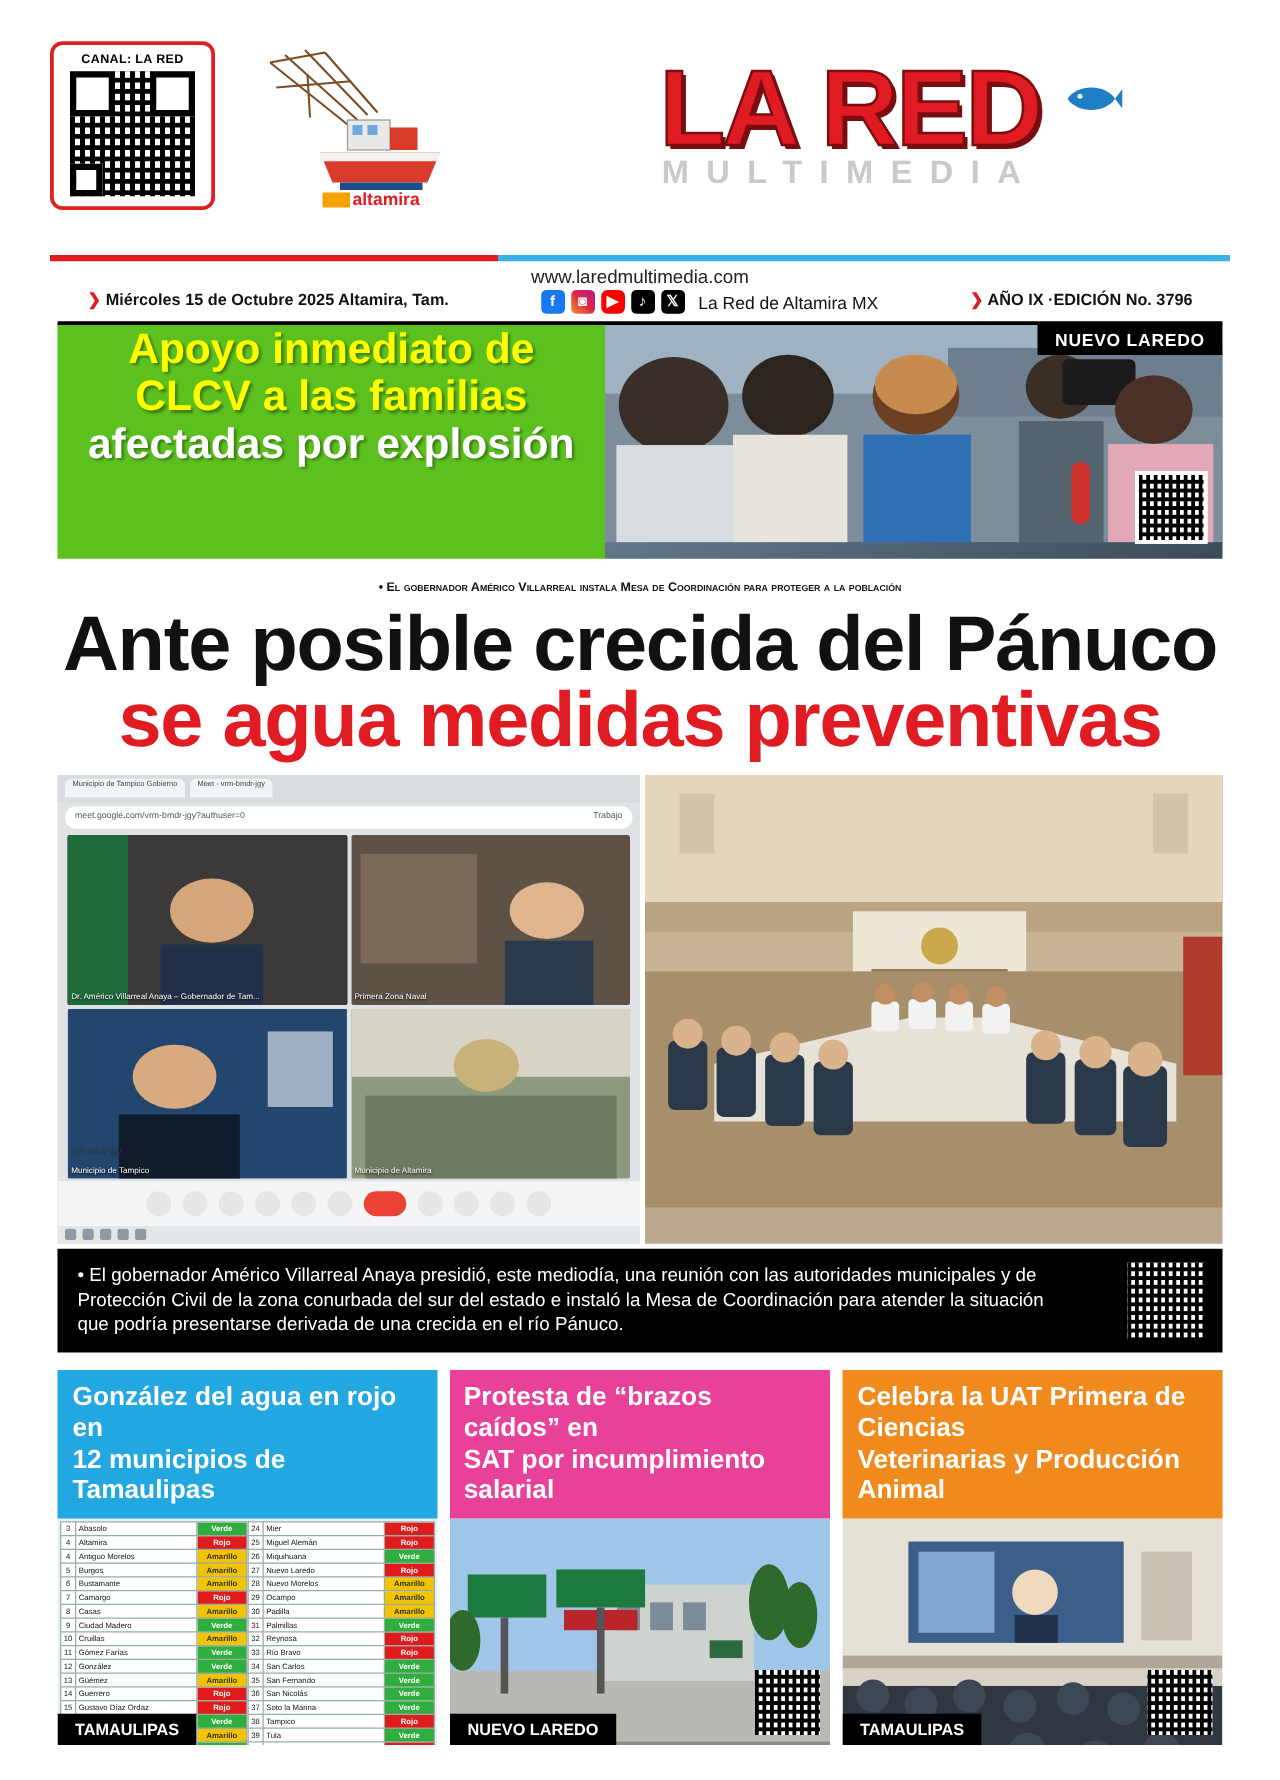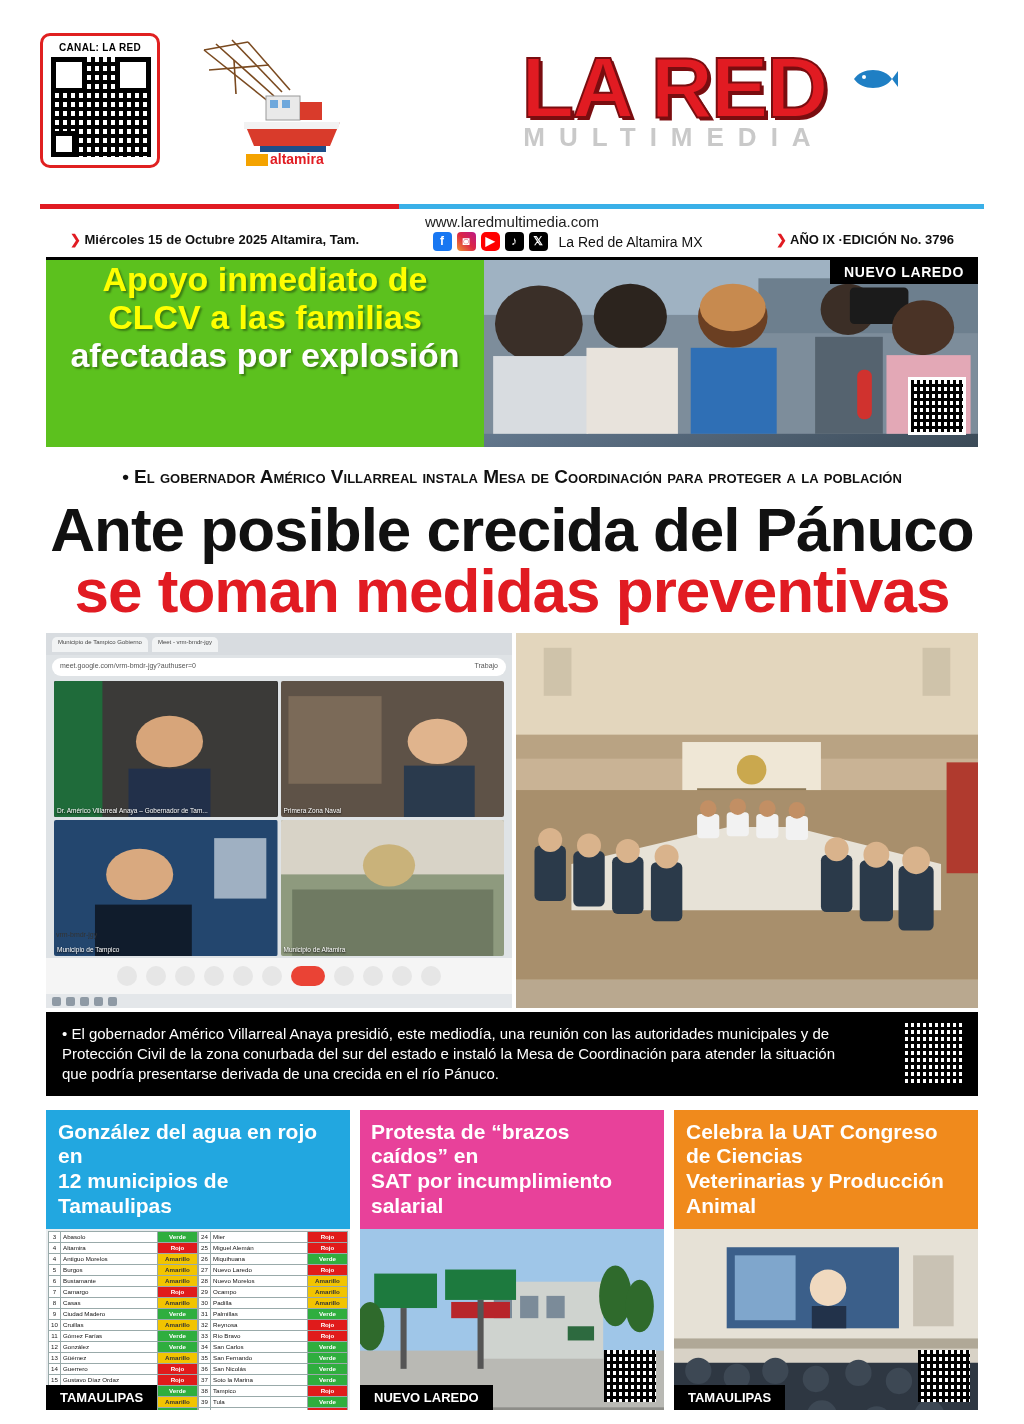--- a/index.html
+++ b/index.html
@@ -13,21 +13,21 @@
   .page { width: 1024px; height: 1424px; position: relative; background: #fff; }
 
   
   .masthead {
     height: 200px; position: relative; display: flex;
     align-items: center; padding: 0 40px;
   }
   .qr-box {
     border: 3px solid #e02020; border-radius: 10px;
     padding: 6px 8px 8px; background: #fff; text-align: center;
-    width: 120px;
+    width: 132px;
   }
   .qr-box.portal { border-color: #3ab0e8; }
   .qr-label { font-size: 10px; font-weight: bold; letter-spacing: .3px; margin-bottom: 4px; color: #000; }
   .qr {
     width: 100px; height: 100px; margin: 0 auto;
     background-color: #fff;
     background-image:
       repeating-linear-gradient(90deg, #000 0 4px, transparent 4px 8px),
       repeating-linear-gradient(0deg, #000 0 4px, transparent 4px 9px);
     background-size: 8px 8px, 8px 9px;
@@ -110,21 +110,21 @@
     background-color:#fff;
     background-image:
       repeating-linear-gradient(90deg,#000 0 3px,transparent 3px 6px),
       repeating-linear-gradient(0deg,#000 0 3px,transparent 3px 7px);
     background-size: 6px 6px, 6px 7px;
     border: 3px solid #fff; z-index: 5;
   }
 
   
   .kicker {
-    text-align: center; padding: 16px 80px 2px; font-size: 19px;
+    text-align: center; padding: 16px 80px 2px; font-size: 10px;
     font-weight: bold; color: #111; line-height: 1.5; font-variant: small-caps;
   }
 
   
   .headline {
     text-align: center; padding: 4px 40px 0;
   }
   .headline .l1 {
     font-size: 62px; font-weight: bold; color: #111; line-height: 1.02;
     letter-spacing: -1px;
@@ -299,21 +299,21 @@
       <div class="mini-qr"></div>
     </div>
   </div>
 
   <div class="kicker">
     <div>• El gobernador Américo Villarreal instala Mesa de Coordinación para proteger a la población</div>
   </div>
 
   <div class="headline">
     <div class="l1">Ante posible crecida del Pánuco</div>
-    <div class="l2">se toman medidas preventivas</div>
+    <div class="l2">se agua medidas preventivas</div>
   </div>
 
   <div class="mainphotos">
 
     <div class="mp-left">
       <div class="brw-top">
         <div class="brw-tab">Municipio de Tampico Gobierno</div>
         <div class="brw-tab">Meet - vrm-bmdr-jgy</div>
       </div>
       <div class="brw-url">
@@ -656,21 +656,21 @@
           </g>
           <rect x="0" y="176" width="300" height="39" fill="#8d8d88"></rect>
         </svg>
         <div class="btag">NUEVO LAREDO</div>
         <div class="bqr"></div>
       </div>
     </div>
 
     <div class="bcol">
       <div class="bhead bh-orange">
-        <div>Celebra la UAT Congreso de Ciencias</div>
+        <div>Celebra la UAT Primera de Ciencias</div>
         <div>Veterinarias y Producción Animal</div>
       </div>
       <div class="bbody">
         <svg class="placeholder-img" viewBox="0 0 300 215" preserveAspectRatio="none">
           <rect width="300" height="215" fill="#d8d2c6"></rect>
           <rect x="0" y="0" width="300" height="112" fill="#e6e1d6"></rect>
           <rect x="52" y="18" width="170" height="80" fill="#3b5f8a"></rect>
           <rect x="60" y="26" width="60" height="64" fill="#7fa6cc"></rect>
           <circle cx="152" cy="58" r="18" fill="#f0d9bf"></circle>
           <rect x="136" y="76" width="34" height="22" fill="#22324a"></rect>

